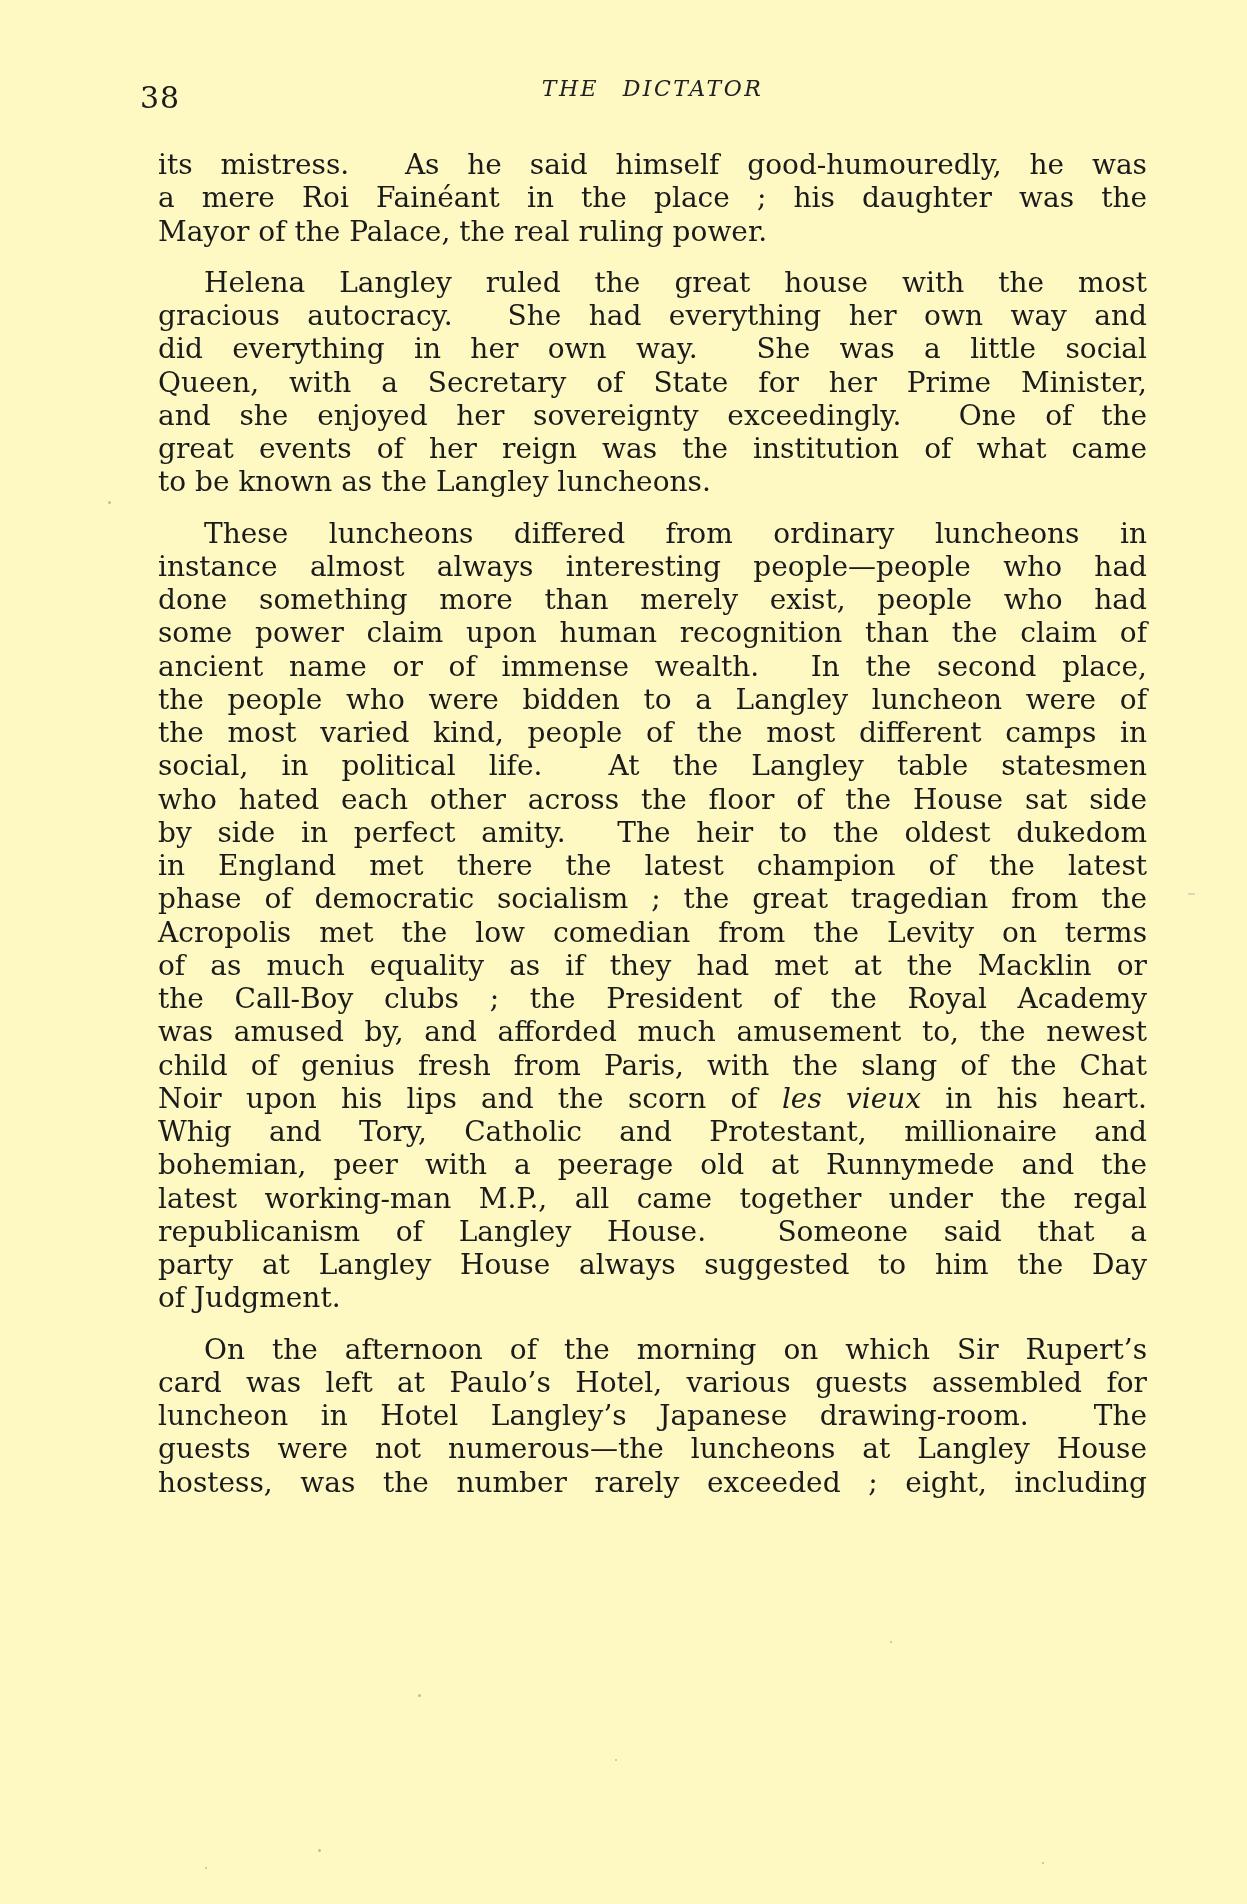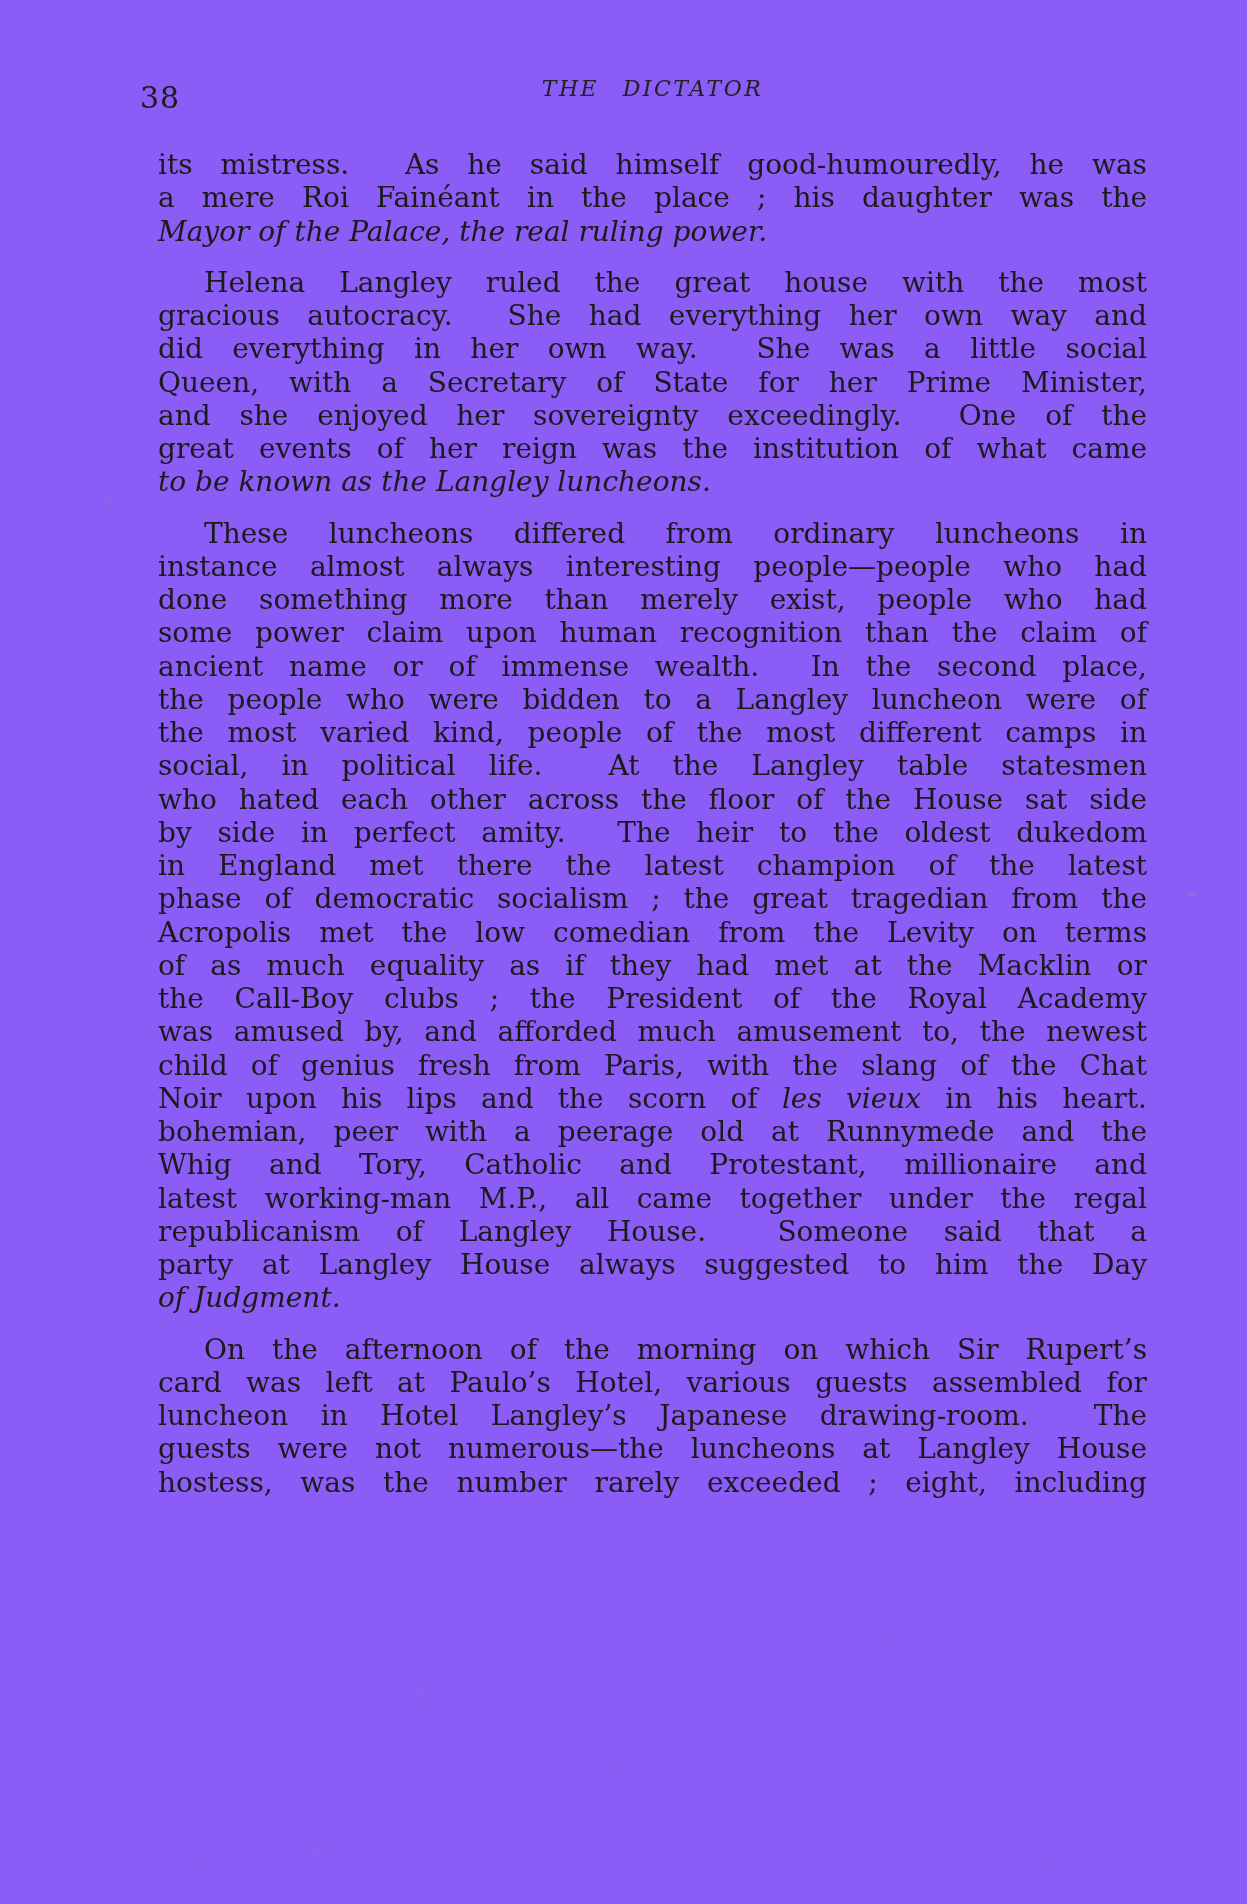--- a/index.html
+++ b/index.html
@@ -1,20 +1,20 @@
 <!DOCTYPE html>
 <html><head>
 <meta charset="utf-8">
 <style>
   html, body { margin: 0; padding: 0; background: #ffffff; }
   .page {
     position: relative;
     width: 1247px;
     height: 1904px;
-    background: #8b5cf6;
+    background: #fef9c3;
     overflow: hidden;
     font-family: "DejaVu Serif", "Liberation Serif", serif;
     color: #1b1b1b;
   }
   .header {
     position: absolute;
     left: 140px;
     top: 76px;
     width: 1025px;
     height: 44px;
@@ -45,21 +45,21 @@
     width: 1025px;
     font-size: 28px;
     line-height: 33.25px;
   }
   .para { margin: 18px; }
   .line {
     text-align: justify;
     text-align-last: justify;
     white-space: pre-wrap;
   }
-  .line.last { text-align-last: left; font-style: italic; }
+  .line.last { text-align-last: left; }
   .line.indent { padding-left: 46px; }
   .it { font-style: italic; }
   .speck {
     position: absolute;
     background: #8a8a8a;
     border-radius: 50%;
     opacity: 0.55;
   }
   .mark {
     position: absolute;
@@ -104,22 +104,22 @@
         <div class="line"><span>who hated each other across the floor of the House sat side</span></div>
         <div class="line"><span>by side in perfect amity.  The heir to the oldest dukedom</span></div>
         <div class="line"><span>in England met there the latest champion of the latest</span></div>
         <div class="line"><span>phase of democratic socialism ; the great tragedian from the</span></div>
         <div class="line"><span>Acropolis met the low comedian from the Levity on terms</span></div>
         <div class="line"><span>of as much equality as if they had met at the Macklin or</span></div>
         <div class="line"><span>the Call-Boy clubs ; the President of the Royal Academy</span></div>
         <div class="line"><span>was amused by, and afforded much amusement to, the newest</span></div>
         <div class="line"><span>child of genius fresh from Paris, with the slang of the Chat</span></div>
         <div class="line"><span>Noir upon his lips and the scorn of </span><span class="it">les vieux</span><span> in his heart.</span></div>
+        <div class="line"><span>Whig and Tory, Catholic and Protestant, millionaire and</span></div>
         <div class="line"><span>bohemian, peer with a peerage old at Runnymede and the</span></div>
-        <div class="line"><span>Whig and Tory, Catholic and Protestant, millionaire and</span></div>
         <div class="line"><span>latest working-man M.P., all came together under the regal</span></div>
         <div class="line"><span>republicanism of Langley House.  Someone said that a</span></div>
         <div class="line"><span>party at Langley House always suggested to him the Day</span></div>
         <div class="line last"><span>of Judgment.</span></div>
       </div>
       <div class="para">
         <div class="line indent"><span>On the afternoon of the morning on which Sir Rupert’s</span></div>
         <div class="line"><span>card was left at Paulo’s Hotel, various guests assembled for</span></div>
         <div class="line"><span>luncheon in Hotel Langley’s Japanese drawing-room.  The</span></div>
         <div class="line"><span>guests were not numerous—the luncheons at Langley House</span></div>

